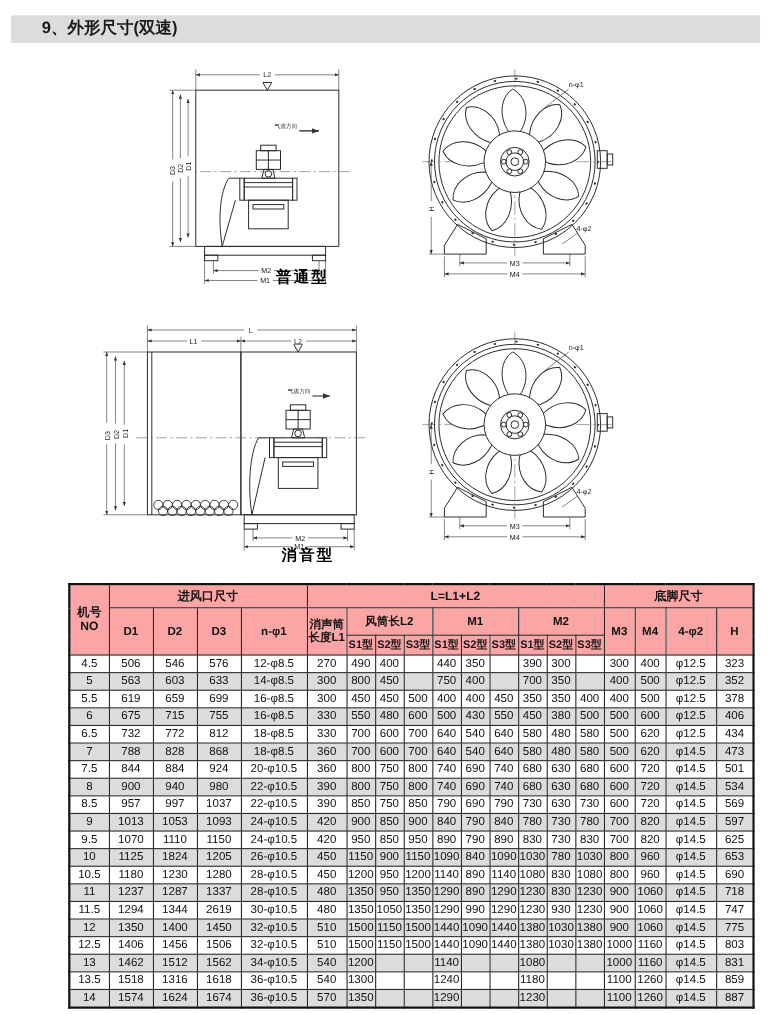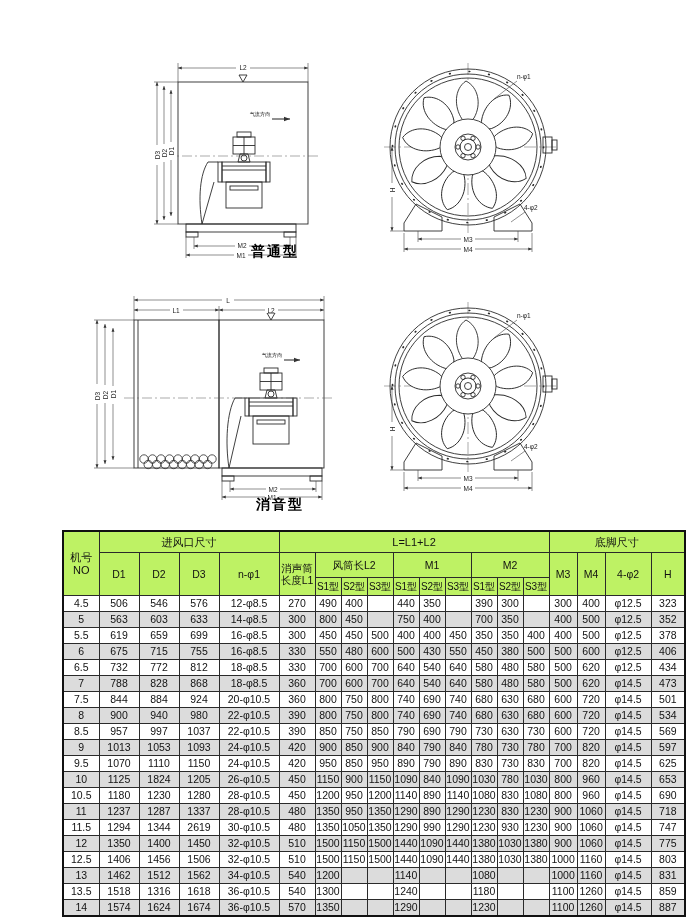--- a/index.html
+++ b/index.html
@@ -8,33 +8,36 @@
   .title-bar{position:absolute;left:10px;top:14px;width:681px;height:25px;background:#dcdcdc;}
   .title-text{position:absolute;left:28px;top:2px;font-size:15px;font-weight:bold;color:#1a1a1a;}
   .fig{position:absolute;}
   .fig-caption{position:absolute;font-size:14px;font-weight:bold;text-align:center;color:#000000;letter-spacing:2px;}
   svg{display:block;}
   svg text{font-family:"Liberation Sans","DejaVu Sans",sans-serif;fill:#222;}
   .dim-table{position:absolute;left:62px;top:530px;width:622px;border-collapse:collapse;
              table-layout:fixed;border:2px solid #111;}
   .dim-table th,.dim-table td{border:1px solid #2a2a2a;text-align:center;vertical-align:middle;
              padding:0;line-height:1.15;overflow:hidden;}
-  .dim-table th{font-size:10.5px;font-weight:normal;background:#bef264;color:#111;}
+  .dim-table th{font-size:10.5px;font-weight:bold;background:#fca5a5;color:#111;}
   .dim-table thead tr:nth-child(1) th{height:20px;font-size:11px;}
   .dim-table thead tr:nth-child(2) th{height:24px;}
   .dim-table thead tr:nth-child(3) th{height:17px;font-size:10px;}
   .dim-table td{font-size:10.5px;height:15px;background:#fff;color:#111;}
   .dim-table tr.alt td{background:#dcdcdc;}
   .pre{white-space:pre-line;}
 </style>
 </head>
 <body>
 
 <div class="page">
 
+  <div class="title-bar">
+    <div class="title-text">9、外形尺寸(双速)</div>
+  </div>
 
   <svg class="fig" style="left:148px;top:56px;" width="185" height="205" viewBox="0 0 185 205">
     <defs>
       <marker id="a1s" viewBox="0 0 10 10" refX="9" refY="5" markerWidth="7" markerHeight="7" orient="auto-start-reverse">
         <path d="M0,1.5 L9,5 L0,8.5 Z" fill="#333"></path>
       </marker>
     </defs>
     <g stroke="#2a2a2a" stroke-width="0.9" fill="none">
       <rect x="30" y="26" width="130" height="142"></rect>
       <polygon points="95,26 91,19 99,19"></polygon>

